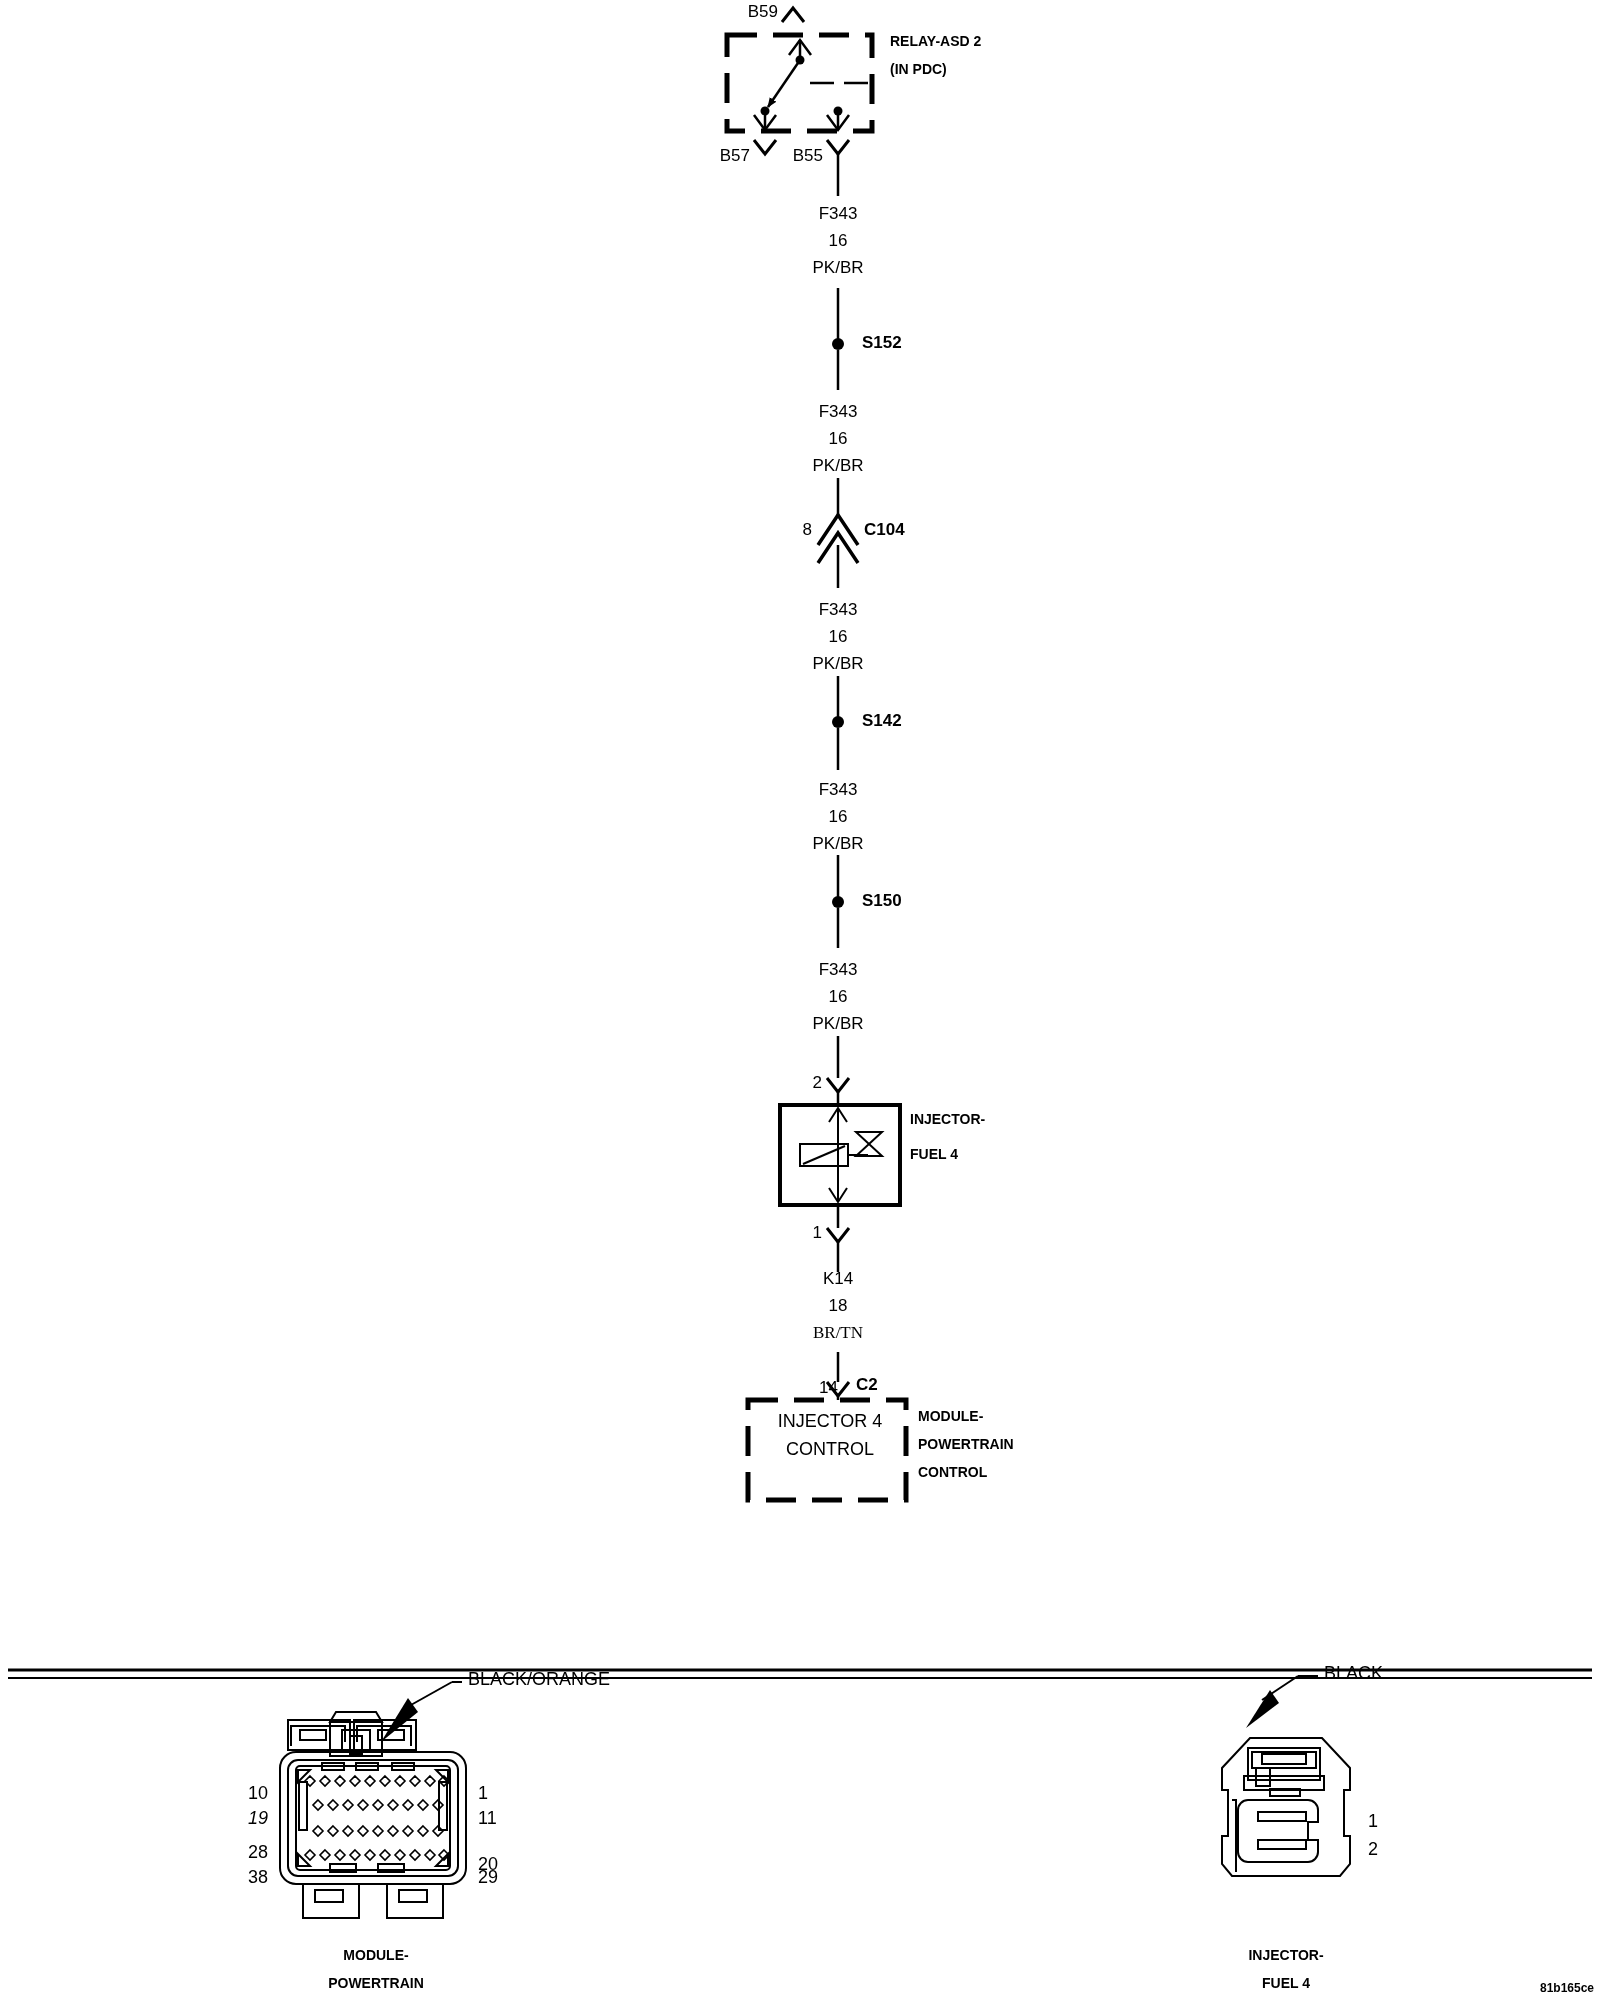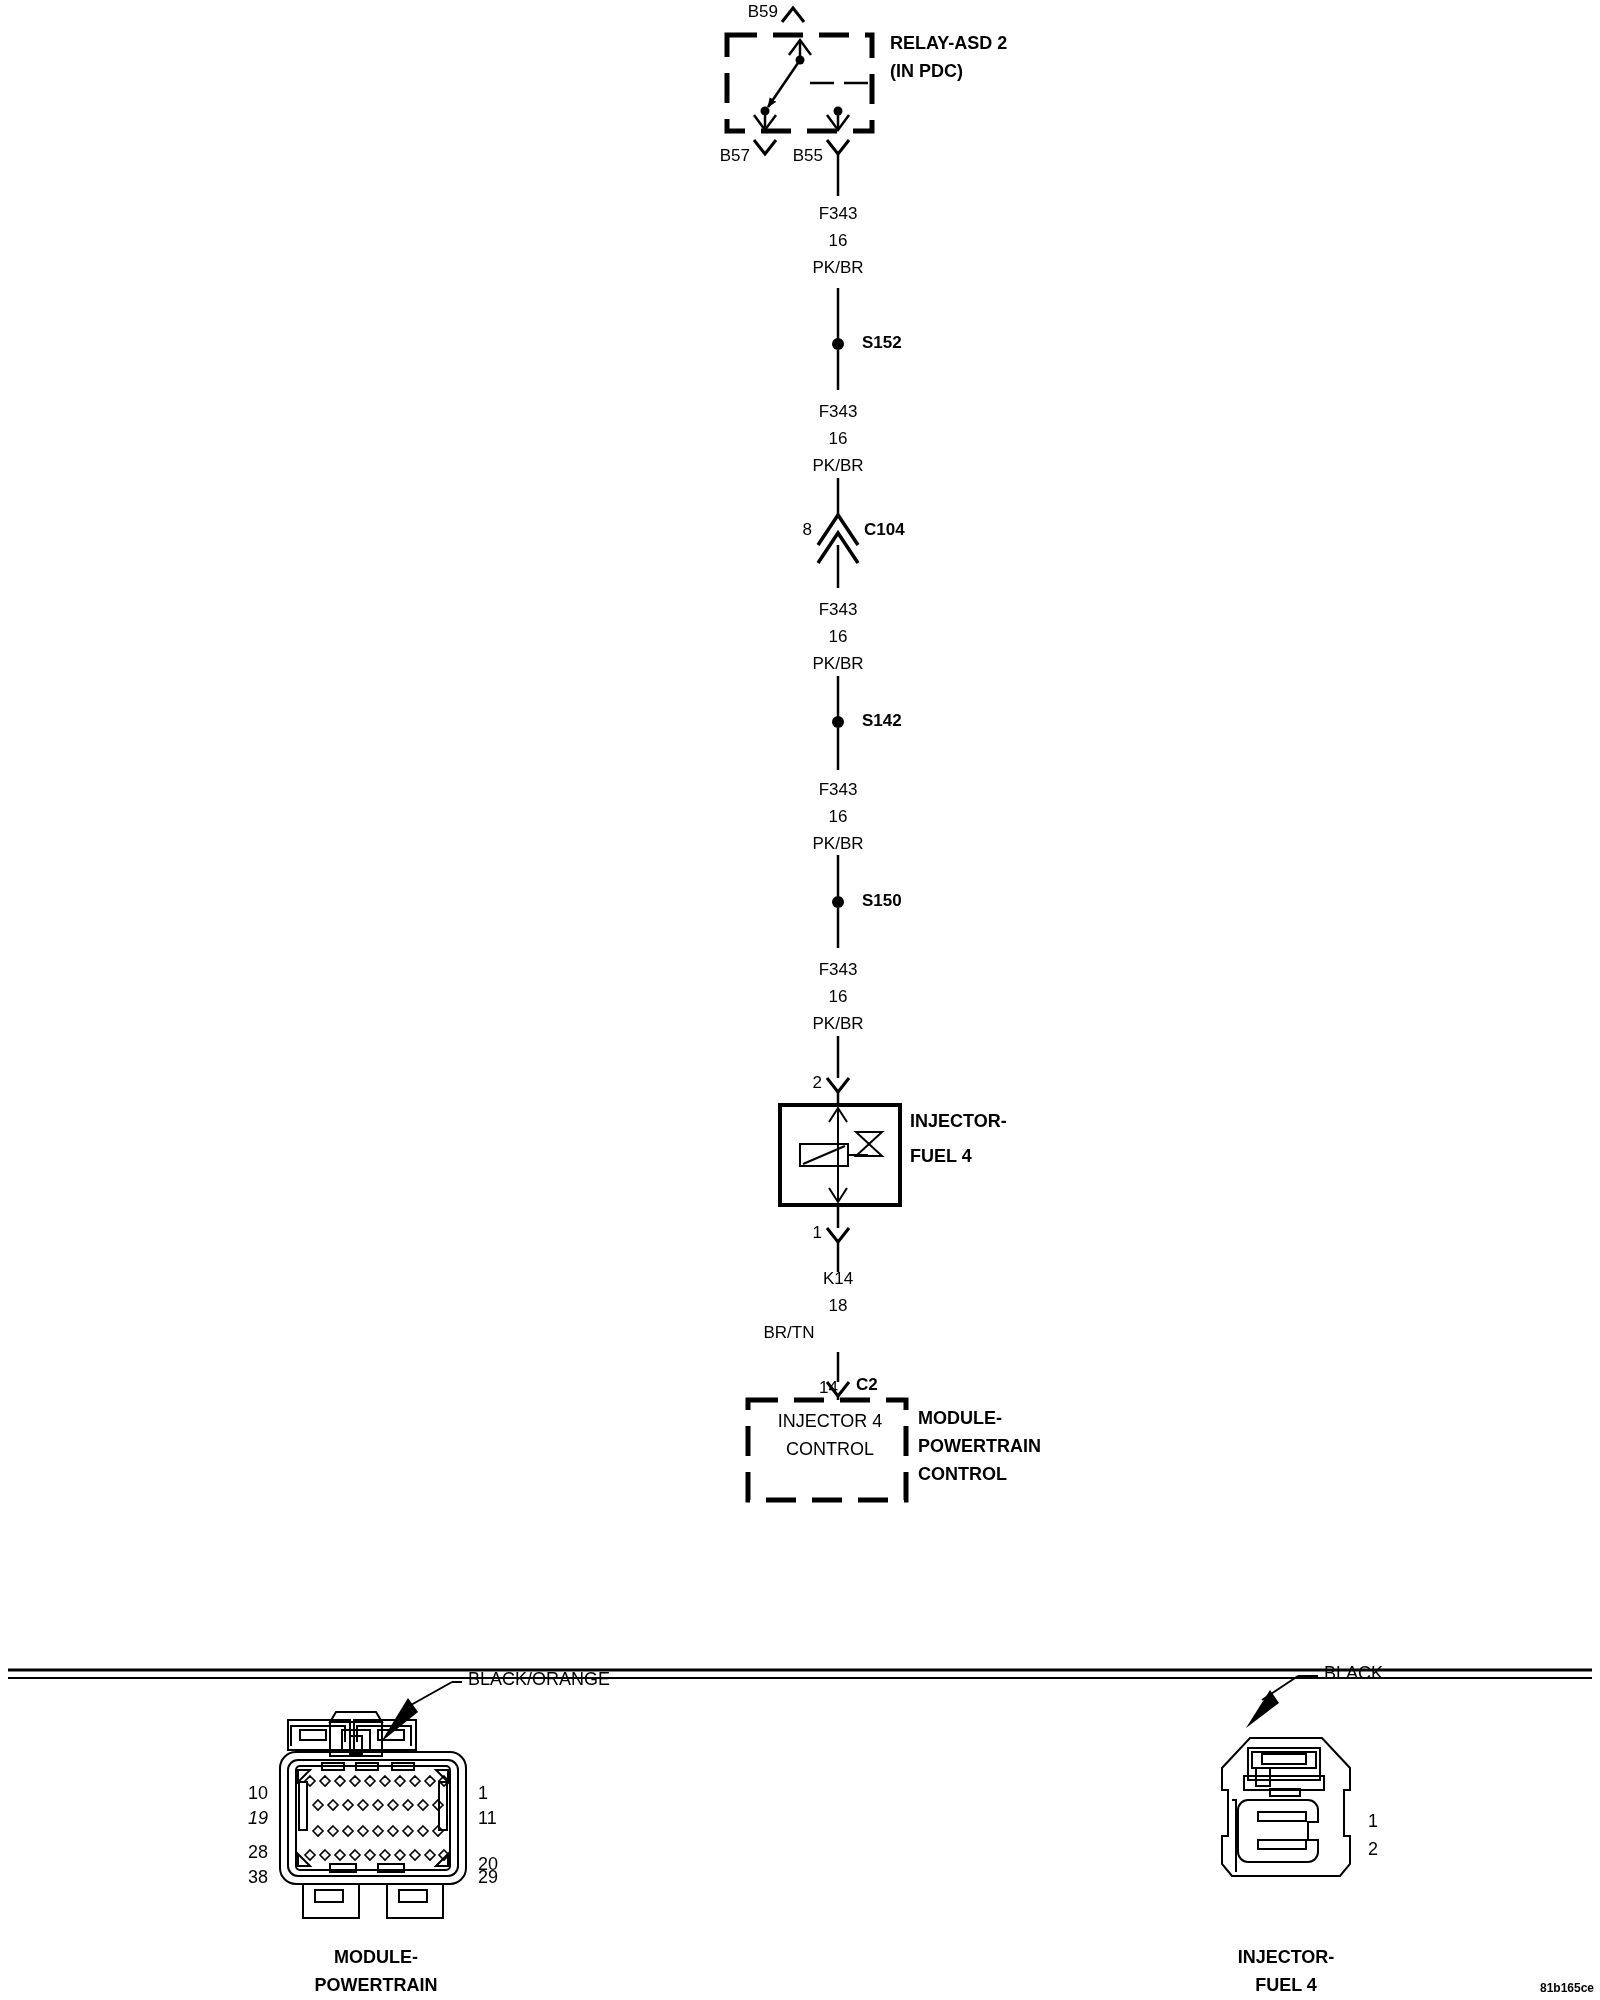--- a/index.html
+++ b/index.html
@@ -3,21 +3,21 @@
 <meta charset="utf-8">
 <style>
   html,body{margin:0;padding:0;background:#fff;}
   body{width:1600px;height:2000px;position:relative;
        font-family:"Liberation Sans",sans-serif;color:#000;overflow:hidden;}
   .stage{position:absolute;left:0;top:0;width:1600px;height:1504px;}
   svg.layer{position:absolute;left:0;top:0;width:1600px;height:2000px;}
   .txt{position:absolute;white-space:pre;line-height:1.05;}
   .lbl{font-size:17px;}
   .lblb{font-size:17px;font-weight:bold;}
-  .lblbig{font-size:18px;font-weight:bold;}
+  .lblbig{font-size:14px;font-weight:bold;}
   .lblcon{font-size:18px;}
   .ctr{transform:translateX(-50%);}
   .rgt{transform:translateX(-100%);}
   .code{font-size:12px;font-weight:bold;}
 </style>
 </head>
 <body>
 
 <div class="stage">
 
@@ -282,21 +282,21 @@
   <div class="txt lbl ctr" style="left:838px;top:988px;">16</div>
   <div class="txt lbl ctr" style="left:838px;top:1015px;">PK/BR</div>
 
   <div class="txt lbl rgt" style="left:822px;top:1074px;">2</div>
   <div class="txt lbl rgt" style="left:822px;top:1224px;">1</div>
   <div class="txt lblbig" style="left:910px;top:1112px;">INJECTOR-</div>
   <div class="txt lblbig" style="left:910px;top:1147px;">FUEL 4</div>
 
   <div class="txt lbl ctr" style="left:838px;top:1270px;">K14</div>
   <div class="txt lbl ctr" style="left:838px;top:1297px;">18</div>
-  <div class="txt lbl ctr" style="left:789px;top:1324px;">BR/TN</div>
+  <div class="txt lbl ctr" style="left:838px;top:1324px;font-family:Liberation Serif, serif;">BR/TN</div>
 
   <div class="txt lbl rgt" style="left:822px;top:1379px;margin-left:16px;">14</div>
   <div class="txt lblb" style="left:856px;top:1376px;">C2</div>
 
   <div class="txt lblcon ctr" style="left:830px;top:1412px;">INJECTOR 4</div>
   <div class="txt lblcon ctr" style="left:830px;top:1440px;">CONTROL</div>
 
   <div class="txt lblbig" style="left:918px;top:1409px;">MODULE-</div>
   <div class="txt lblbig" style="left:918px;top:1437px;">POWERTRAIN</div>
   <div class="txt lblbig" style="left:918px;top:1465px;">CONTROL</div>

